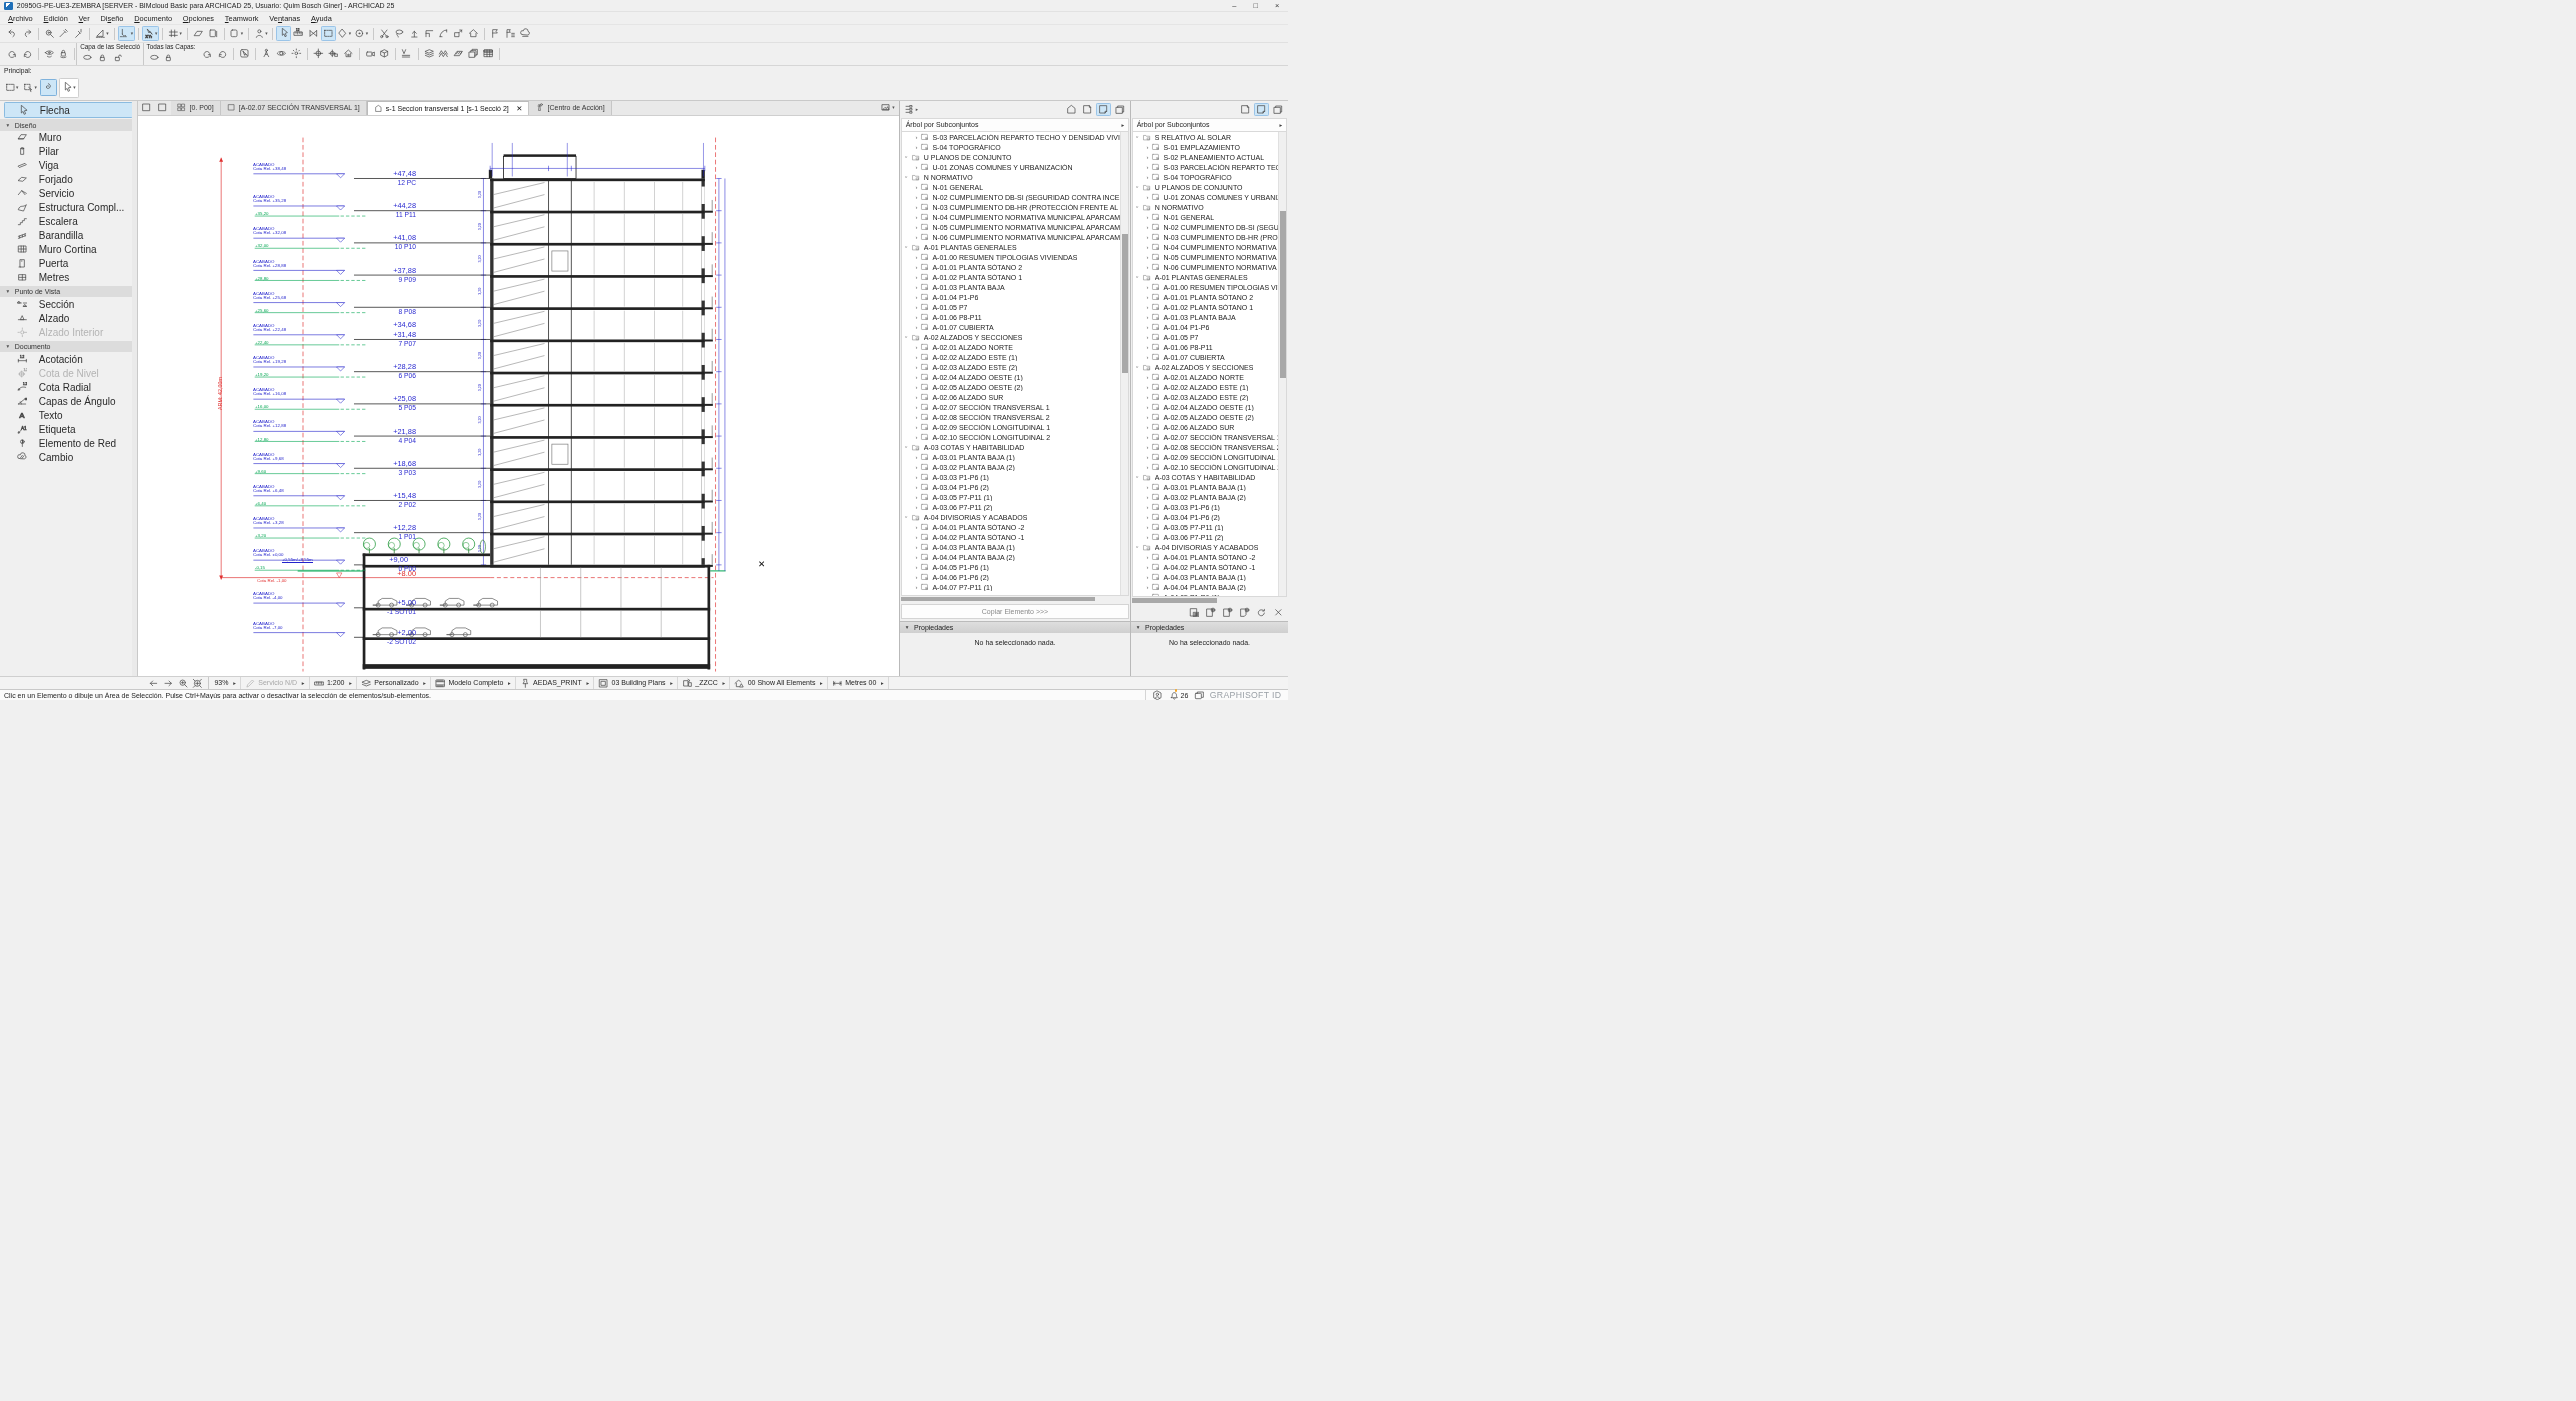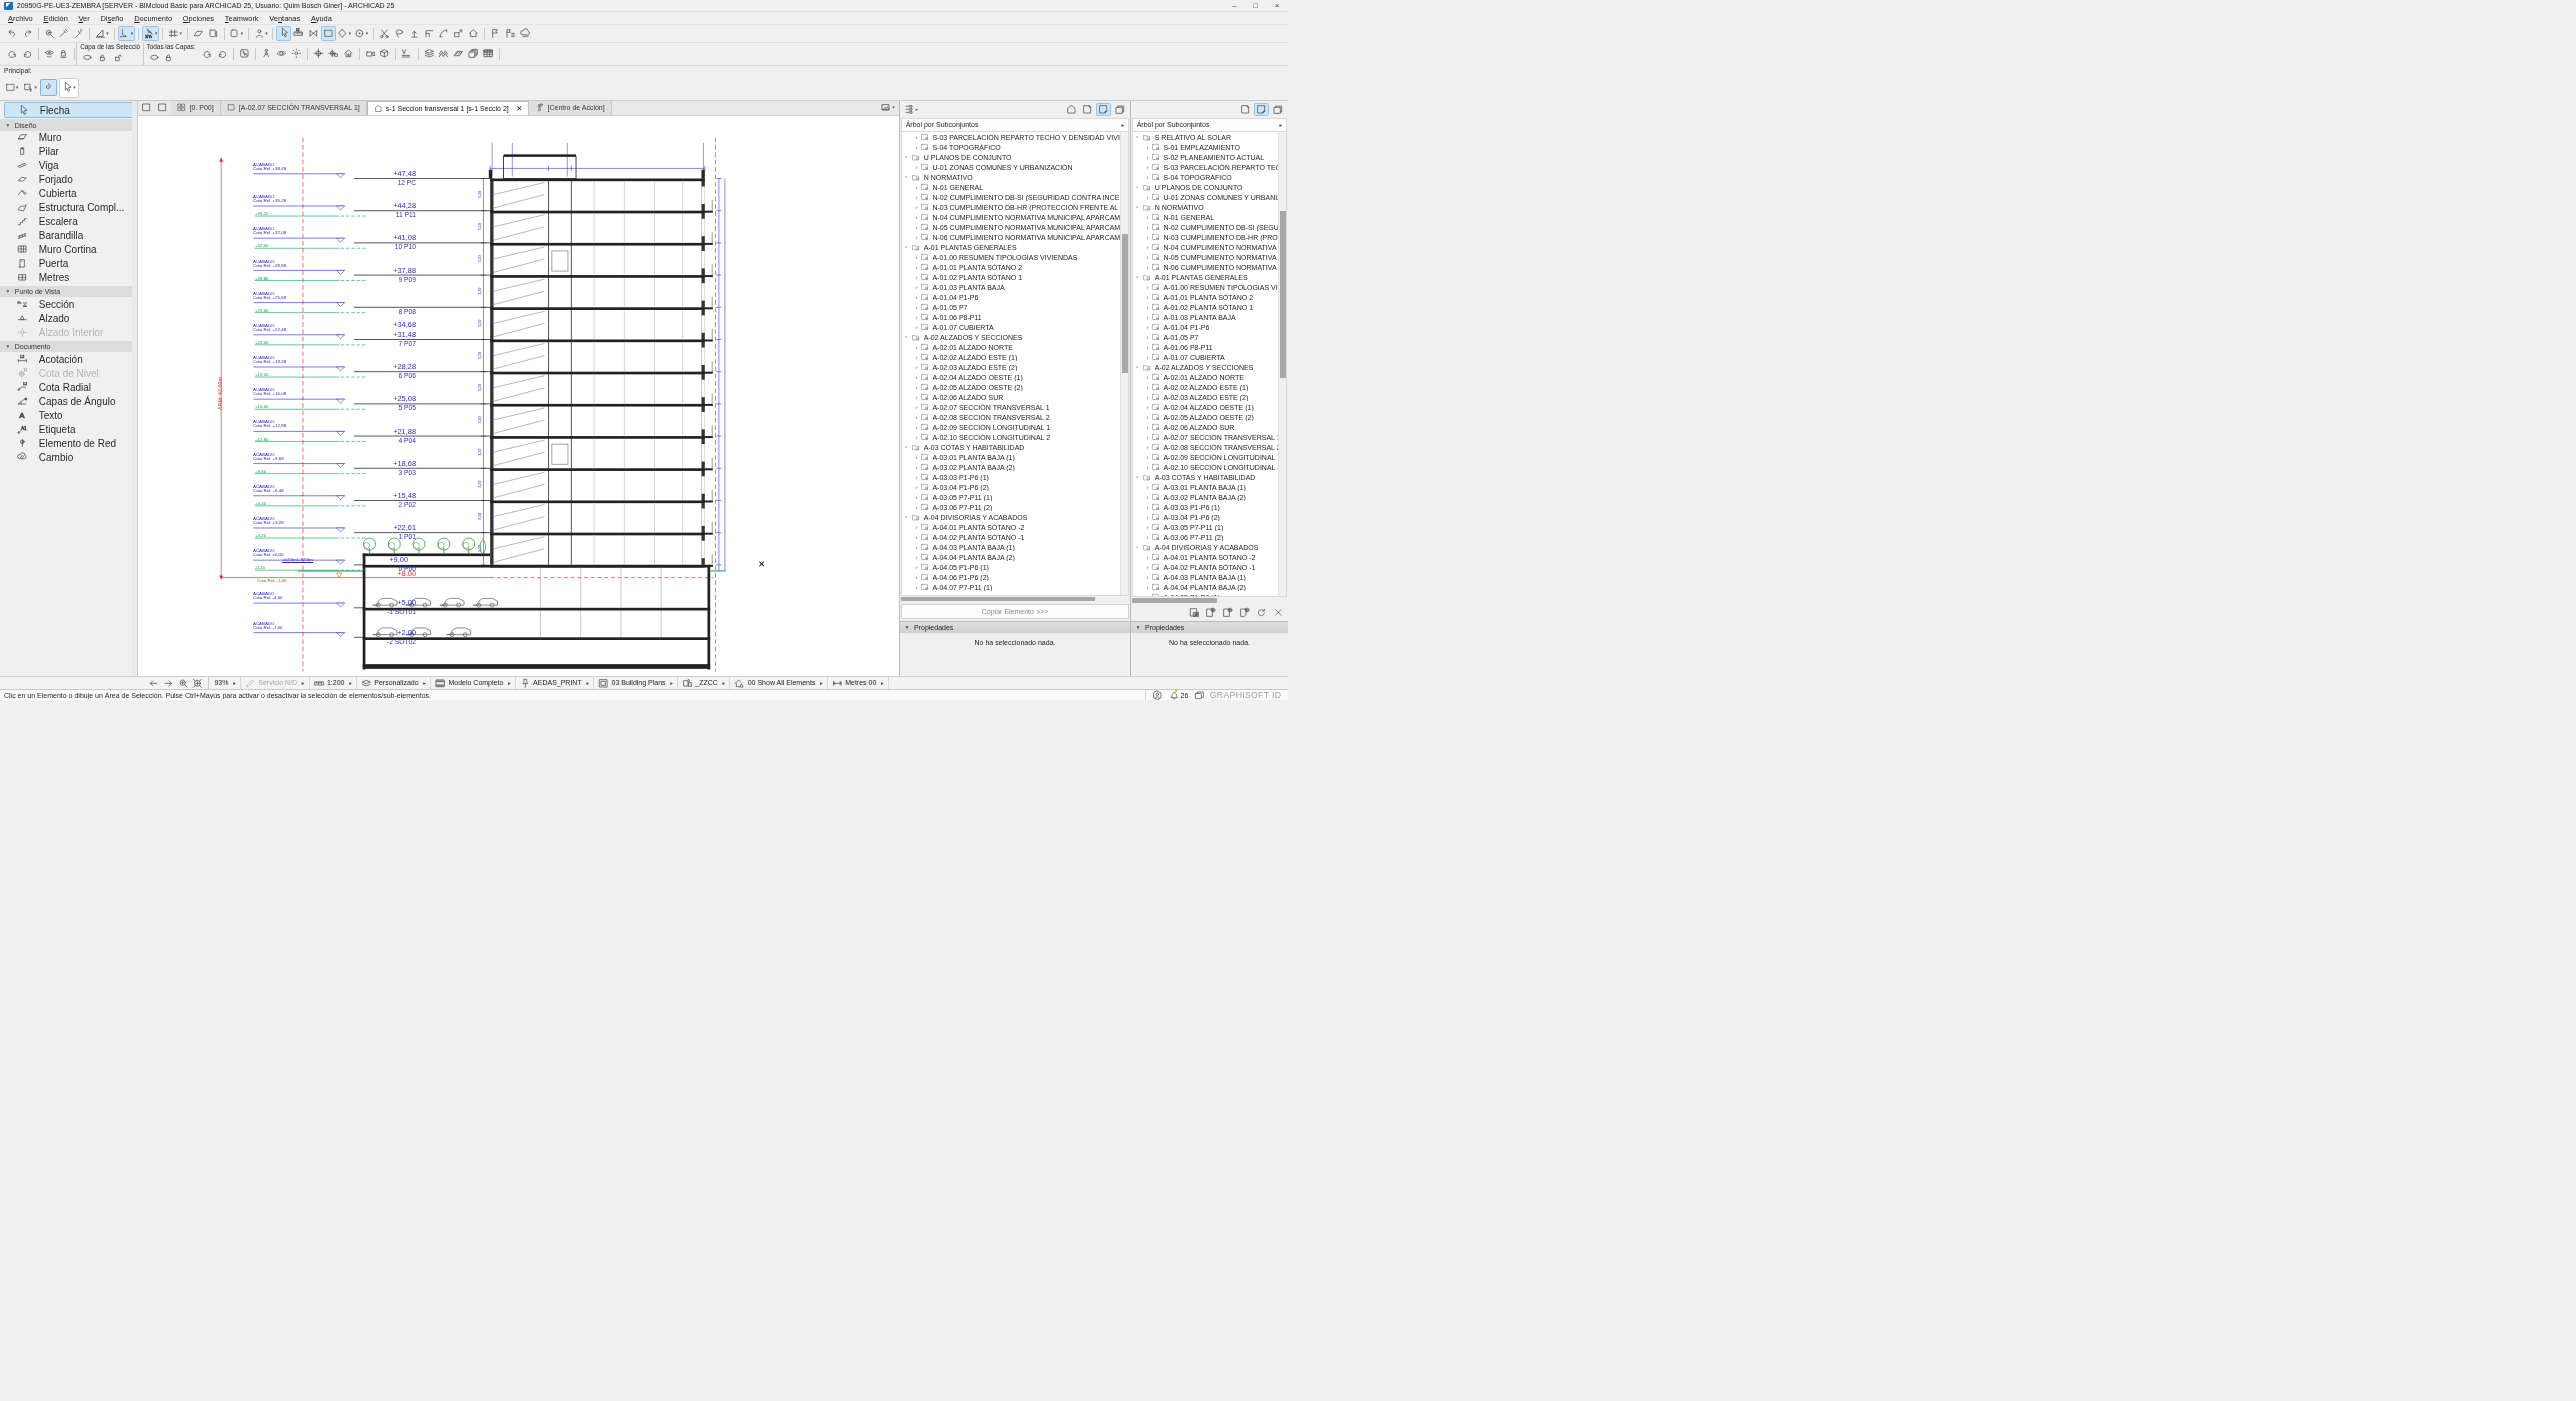--- a/index.html
+++ b/index.html
@@ -767,21 +767,21 @@
             </svg>
           </span>
           <span class="lbl">Forjado</span>
         </div>
         <div class="tool-row">
           <span class="ic">
             <svg viewBox="0 0 16 16">
               <path d="M2 10l5-6 5 6M7 4l7 4"></path>
             </svg>
           </span>
-          <span class="lbl">Cubierta</span>
+          <span class="lbl">Servicio</span>
         </div>
         <div class="tool-row">
           <span class="ic">
             <svg viewBox="0 0 16 16">
               <path d="M2 11c3-8 7-2 12-7l-4 9z"></path>
             </svg>
           </span>
           <span class="lbl">Estructura Compl...</span>
         </div>
         <div class="tool-row">
@@ -1384,21 +1384,21 @@
           <div class="mk-val" style="left: 219px; top: 343px;">+18,68</div>
           <div class="mk-name" style="left: 219px; top: 353px;">3 P03</div>
           <div class="mk-sub" style="left: 117px; top: 353px;">+9,60</div>
           <div class="mk-cota" style="left: 115px; top: 369px;">ACABADO
 Cota Rel. +6,48</div>
           <div class="mk-val" style="left: 219px; top: 375px;">+15,48</div>
           <div class="mk-name" style="left: 219px; top: 385px;">2 P02</div>
           <div class="mk-sub" style="left: 117px; top: 385px;">+6,40</div>
           <div class="mk-cota" style="left: 115px; top: 401px;">ACABADO
 Cota Rel. +3,28</div>
-          <div class="mk-val" style="left: 219px; top: 407px;">+22,61</div>
+          <div class="mk-val" style="left: 219px; top: 407px;">+12,28</div>
           <div class="mk-name" style="left: 219px; top: 417px;">1 P01</div>
           <div class="mk-sub" style="left: 117px; top: 417px;">+3,20</div>
           <div class="mk-cota" style="left: 115px; top: 433px;">ACABADO
 Cota Rel. ±0,00</div>
           <div class="mk-val" style="left: 211px; top: 439px;">+9,00</div>
           <div class="mk-name" style="left: 219px; top: 449px;">0 P00</div>
           <div class="mk-sub" style="left: 117px; top: 449px;">-0,15</div>
           <div class="mk-cota" style="left: 115px; top: 476px;">ACABADO
 Cota Rel. -4,00</div>
           <div class="mk-val" style="left: 219px; top: 482px;">+5,00</div>

